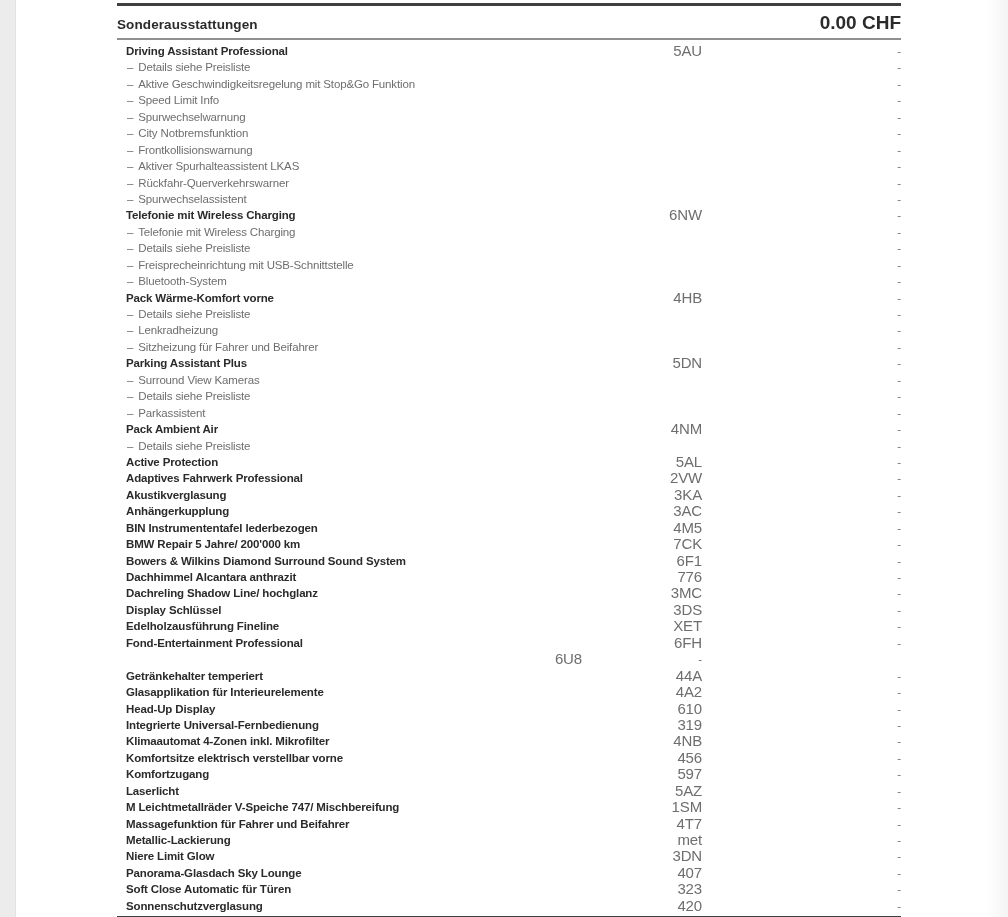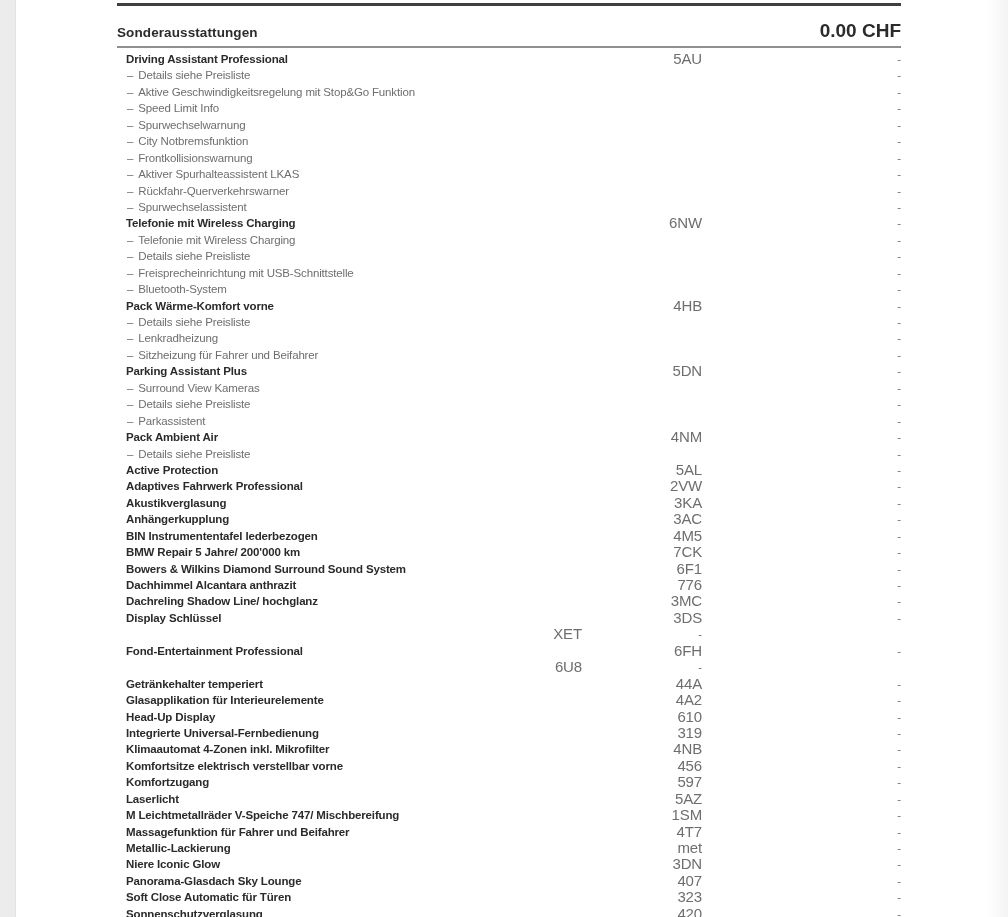--- a/index.html
+++ b/index.html
@@ -31,21 +31,21 @@
   }
   .rule-thick {
     height: 3px;
     background: var(--rule, #3f3f3f);
   }
   .rule-top { margin-top: 3px; }
   .header-row {
     display: flex;
     justify-content: space-between;
     align-items: baseline;
-    padding: 14px 0 4px 0;
+    padding: 6px 0 4px 0;
     border-bottom: 2px solid #8f8f8f;
   }
   .header-title {
     font-size: 13.5px;
     font-weight: bold;
     color: var(--text1, #2b2b2b);
     letter-spacing: 0.1px;
   }
   .header-total {
     font-size: 19px;
@@ -274,20 +274,21 @@
         <span class="label">Dachreling Shadow Line/ hochglanz</span>
         <span class="code">3MC</span>
         <span class="price">-</span>
       </div>
       <div class="row bold">
         <span class="label">Display Schlüssel</span>
         <span class="code">3DS</span>
         <span class="price">-</span>
       </div>
       <div class="row bold">
+        <span class="label">Edelholzausführung Fineline</span>
         <span class="code">XET</span>
         <span class="price">-</span>
       </div>
       <div class="row bold">
         <span class="label">Fond-Entertainment Professional</span>
         <span class="code">6FH</span>
         <span class="price">-</span>
       </div>
       <div class="row bold">
         <span class="code">6U8</span>
@@ -342,21 +343,21 @@
         <span class="label">Massagefunktion für Fahrer und Beifahrer</span>
         <span class="code">4T7</span>
         <span class="price">-</span>
       </div>
       <div class="row bold">
         <span class="label">Metallic-Lackierung</span>
         <span class="code">met</span>
         <span class="price">-</span>
       </div>
       <div class="row bold">
-        <span class="label">Niere Iconic Glow</span>
+        <span class="label">Niere Limit Glow</span>
         <span class="code">3DN</span>
         <span class="price">-</span>
       </div>
       <div class="row bold">
         <span class="label">Panorama-Glasdach Sky Lounge</span>
         <span class="code">407</span>
         <span class="price">-</span>
       </div>
       <div class="row bold">
         <span class="label">Soft Close Automatic für Türen</span>

